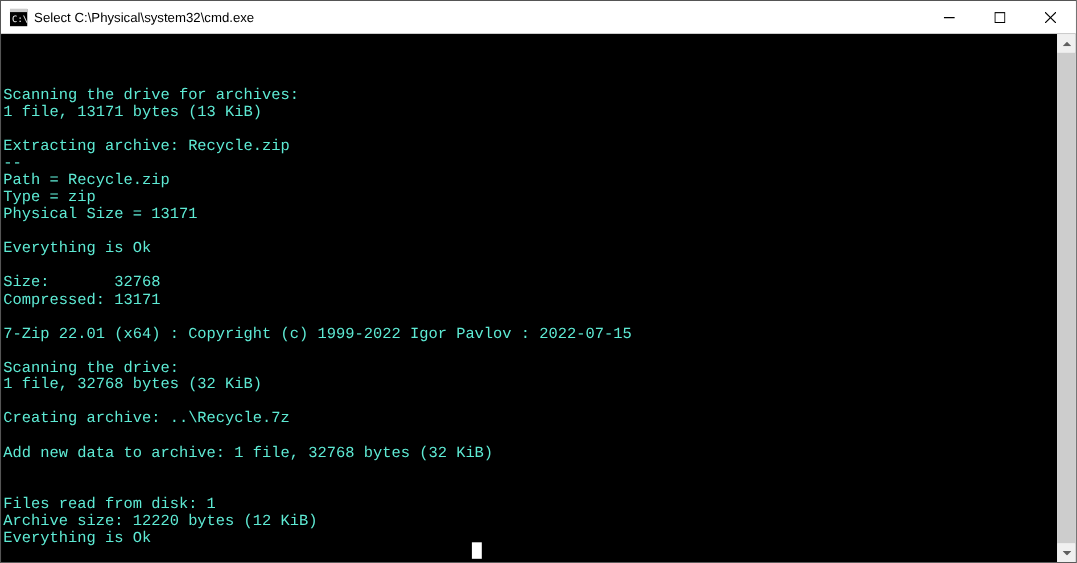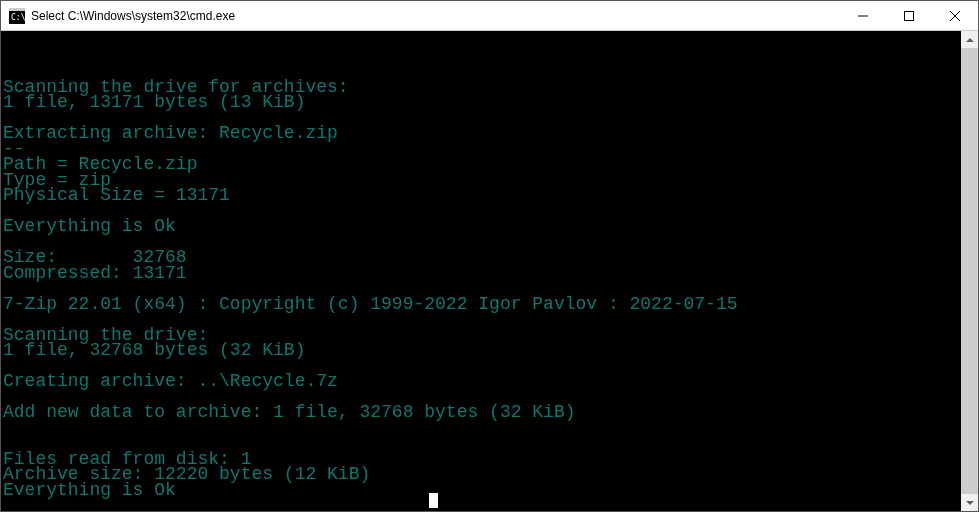--- a/index.html
+++ b/index.html
@@ -58,23 +58,23 @@
     .titlebar-btn svg { width: 10px; height: 10px; }
     .content-wrap {
       flex: 1;
       display: flex;
       background: #000;
       overflow: hidden;
     }
     .console {
       flex: 1;
       background: #000;
-      color: #0f766e;
+      color: #5eead4;
       font-family: Consolas, "Courier New", monospace;
-      font-size: 18px;
+      font-size: 14px;
       line-height: 15.5px;
       padding: 2px 2px 0 2px;
       white-space: pre;
       overflow: hidden;
       position: relative;
     }
     .console-line { min-height: 15.5px; }
     .selection-block {
       position: absolute;
       width: 9px;
@@ -121,21 +121,21 @@
 
 <div class="window">
   <div class="titlebar">
     <div class="titlebar-icon">
       <svg viewBox="0 0 16 16" width="16" height="16">
         <rect x="0" y="0" width="16" height="16" fill="#000"></rect>
         <rect x="0" y="0" width="16" height="3" fill="#ccc"></rect>
         <text x="2" y="12" font-size="8" fill="#fff" font-family="monospace">C:\</text>
       </svg>
     </div>
-    <div class="titlebar-title">Select C:\Windows\system32\cmd.exe</div>
+    <div class="titlebar-title">Select C:\Physical\system32\cmd.exe</div>
     <div class="titlebar-buttons">
       <div class="titlebar-btn">
         <svg viewBox="0 0 10 10">
             <line x1="0" y1="5" x2="10" y2="5" stroke="#000" stroke-width="1"></line>
           </svg>
       </div>
       <div class="titlebar-btn">
         <svg viewBox="0 0 10 10">
             <rect x="0.5" y="0.5" width="9" height="9" fill="none" stroke="#000" stroke-width="1"></rect>
           </svg>

